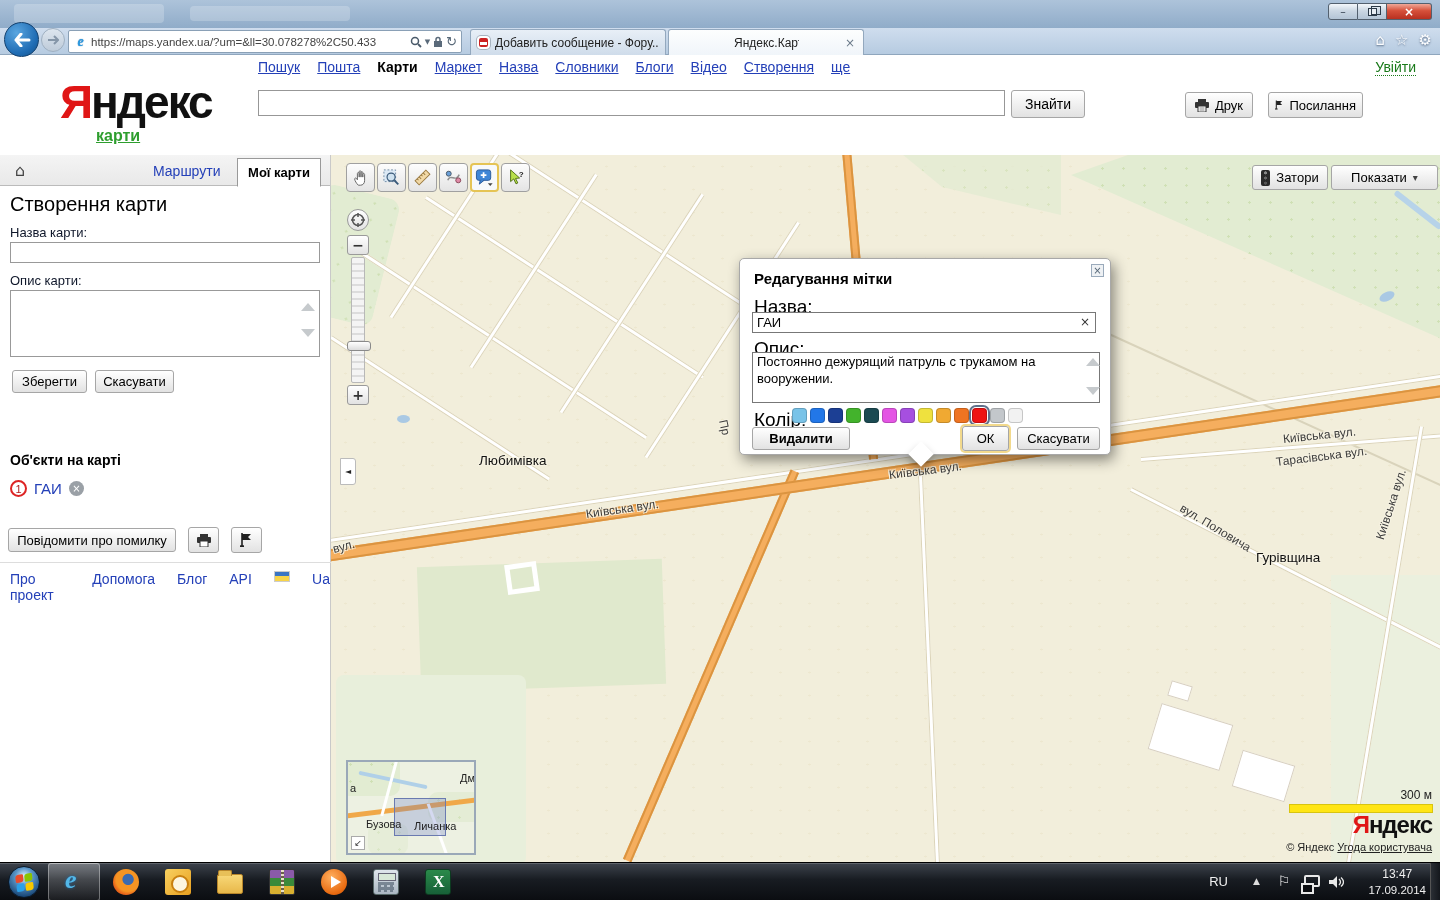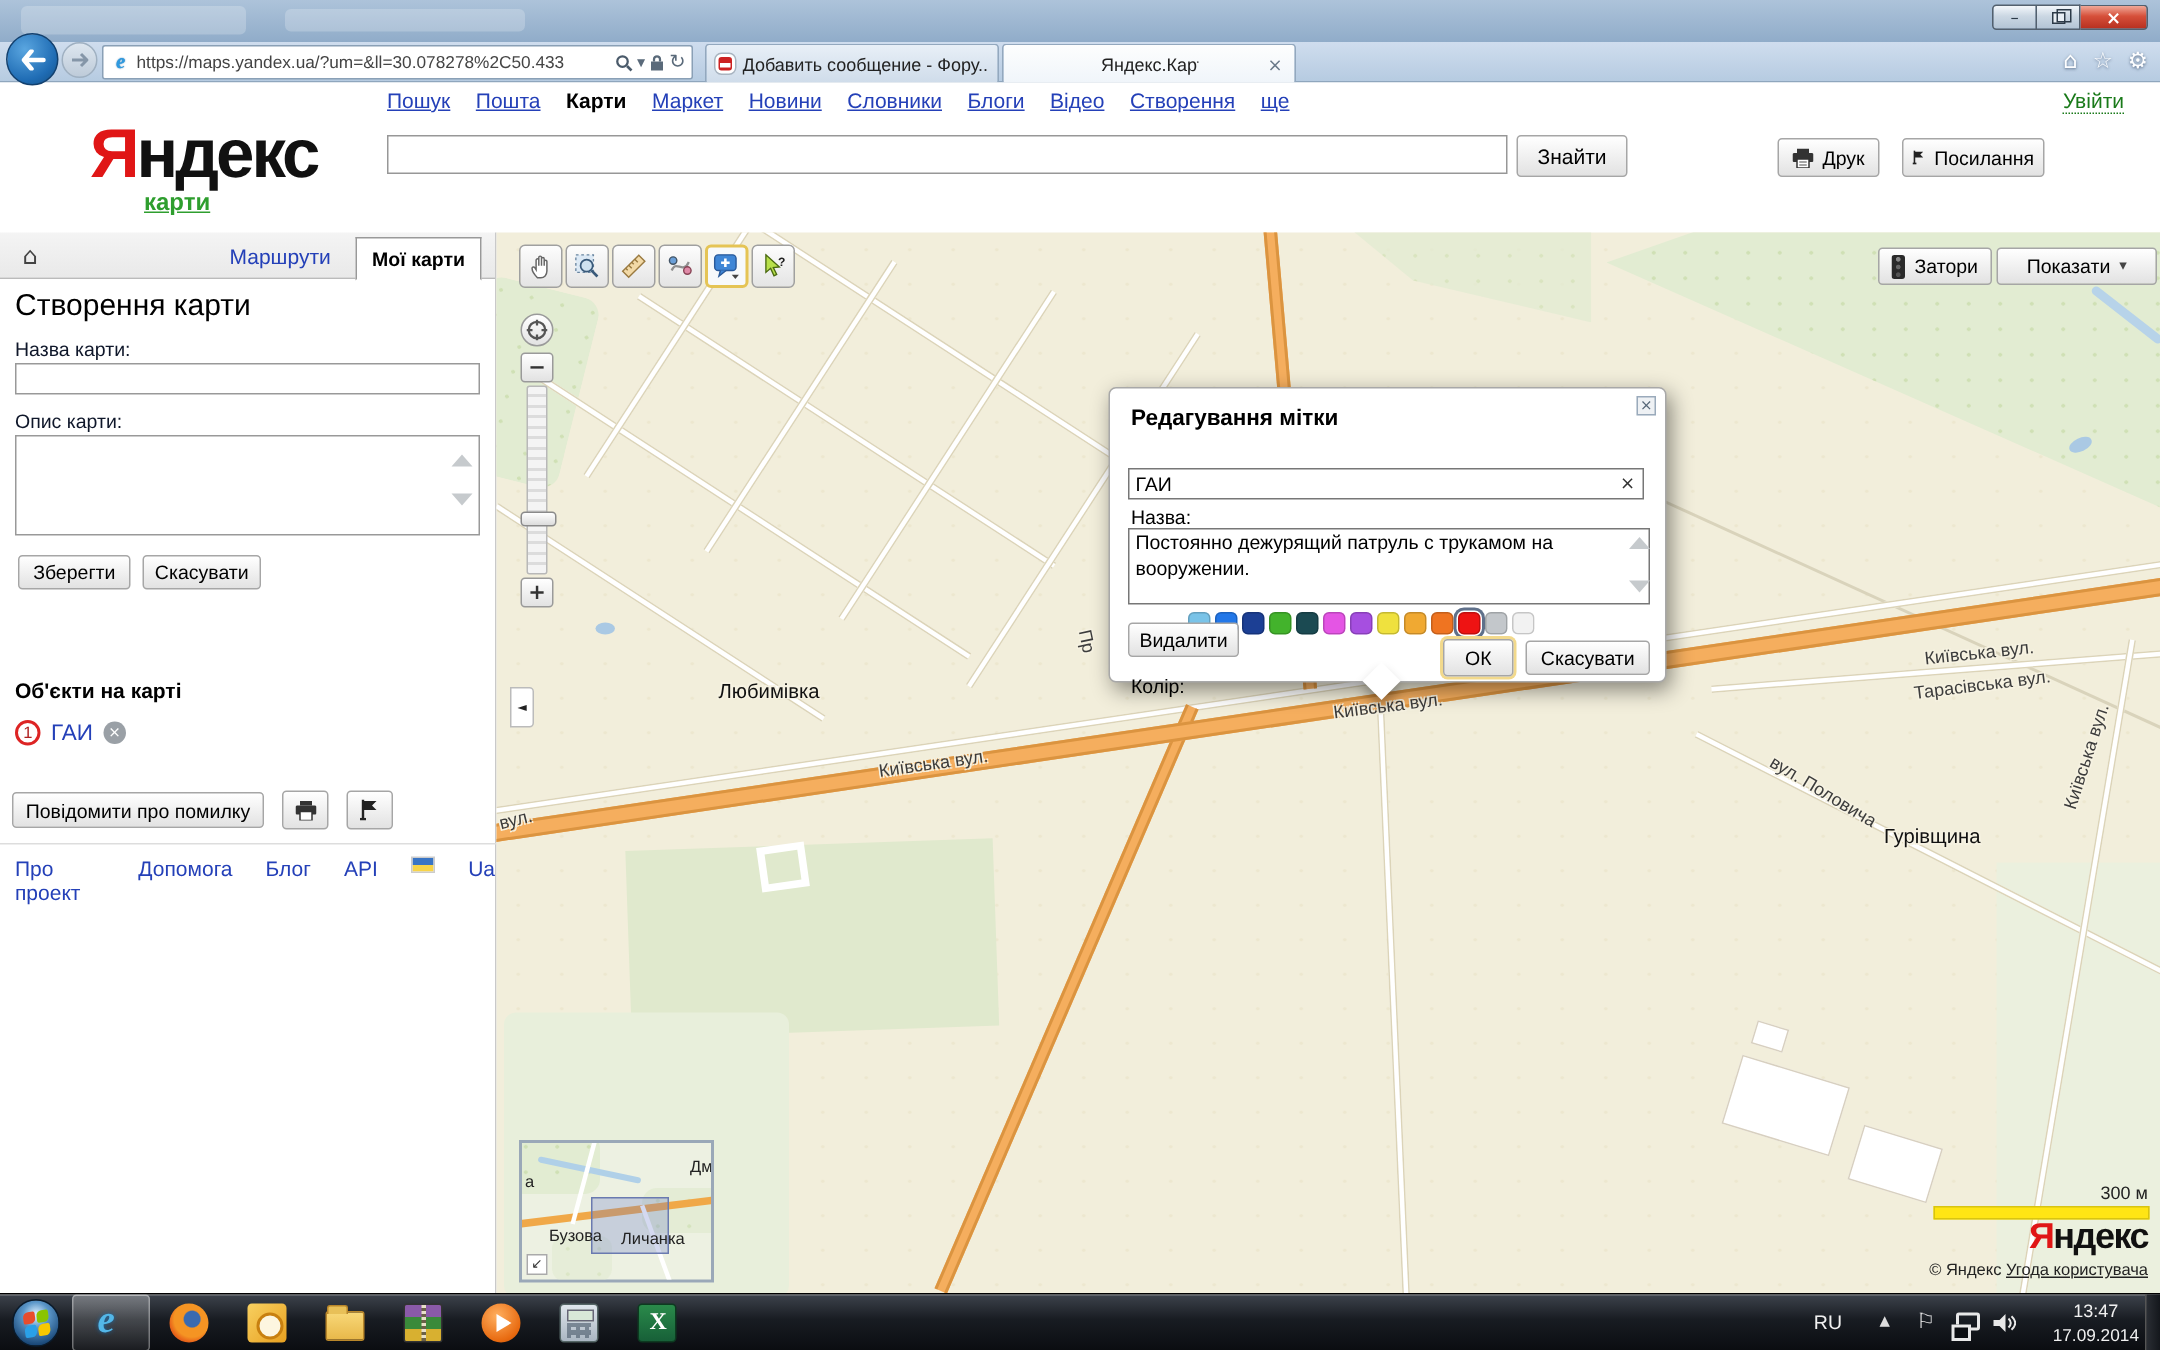--- a/index.html
+++ b/index.html
@@ -116,30 +116,30 @@
   .map-logo{position:absolute;right:8px;top:656px;font-weight:bold;font-size:24px;letter-spacing:-1px;color:#111;z-index:15;}
   .map-logo .red{color:#e01616;}
   .map-copy{position:absolute;right:8px;top:686px;font-size:11px;color:#222;z-index:15;}
   .map-copy .terms{text-decoration:underline;cursor:pointer;}
 
   
   .dialog{position:absolute;left:408px;top:103px;width:372px;height:197px;background:#fff;border:1px solid #a8a8a8;border-radius:5px;box-shadow:3px 5px 14px rgba(0,0,0,.45);z-index:30;}
   .dlg-tail{position:absolute;left:172px;bottom:-9px;width:18px;height:18px;background:#fff;transform:rotate(45deg);box-shadow:4px 4px 8px rgba(0,0,0,.3);}
   .dlg-close{position:absolute;right:6px;top:5px;width:13px;height:13px;background:#eef1f4;border:1px solid #9aaabb;font-size:10px;color:#567;display:flex;align-items:center;justify-content:center;cursor:pointer;}
   .dlg-title{position:absolute;left:14px;top:11px;font-size:15px;font-weight:bold;}
-  .dlg-label{position:absolute;left:14px;font-size:13px;margin-top:41px;}
+  .dlg-label{position:absolute;left:14px;font-size:19px;}
   .dlg-name{position:absolute;left:12px;top:53px;width:344px;height:21px;border:1px solid #777;font-size:13px;padding:0 18px 0 4px;}
   .dlg-clear{position:absolute;left:340px;top:56px;font-size:12px;color:#333;cursor:pointer;z-index:2;}
   .dlg-desc{position:absolute;left:12px;top:93px;width:348px;height:51px;border:1px solid #777;font-size:13px;line-height:1.3;padding:1px 16px 1px 4px;resize:none;font-family:"Liberation Sans",sans-serif;overflow:hidden;}
   .dlg-chev-up{position:absolute;left:346px;top:99px;}
   .dlg-chev-dn{position:absolute;left:346px;top:128px;}
   .swatches{position:absolute;left:52px;top:149px;display:flex;gap:3px;}
   .swatch{width:15px;height:15px;border-radius:4px;box-shadow:inset 0 0 0 1px rgba(0,0,0,.18);cursor:pointer;}
   .swatch.sel{box-shadow:0 0 0 1px #fff,0 0 0 3px #5f708a,inset 0 0 0 1px rgba(0,0,0,.2);}
-  .dlg-delete{position:absolute;left:12px;top:156px;width:74px;height:23px;}
+  .dlg-delete{position:absolute;left:12px;top:168px;width:98px;height:23px;font-weight:bold;}
   .dlg-ok{position:absolute;left:222px;top:167px;width:47px;height:25px;box-shadow:0 0 0 2px #f2d98c;font-size:13px;}
   .dlg-cancel{position:absolute;left:277px;top:168px;width:83px;height:23px;}
 
   
   .taskbar{position:absolute;left:0;top:862px;width:1440px;height:38px;background:linear-gradient(#3d434c,#181c22 45%,#0b0d11);border-top:1px solid #000;}
   .taskbar::before{content:"";position:absolute;left:0;top:0;width:100%;height:1px;background:rgba(255,255,255,.18);}
   .startorb{position:absolute;left:8px;top:3px;width:32px;height:32px;border-radius:50%;background:radial-gradient(circle at 50% 32%,#cfe6f8 0 6%,#5a96c8 34%,#1a4878 78%,#0a2a50);border:1px solid #0a1a2a;display:flex;align-items:center;justify-content:center;cursor:pointer;}
   .orbflag{display:grid;grid-template-columns:8px 8px;grid-template-rows:8px 8px;gap:1px;transform:rotate(-8deg);}
   .orbflag i{border-radius:45% 15% 45% 15%;}
   .op1{background:#e84c2c;}.op2{background:#8ac400;}.op3{background:#2aa0e8;}.op4{background:#f8c800;}
@@ -244,21 +244,21 @@
   </div>
 
   <div class="yheader">
     <div class="ylogo"><span class="red">Я</span><span>ндекс</span></div>
     <div class="ylogo-sub">карти</div>
     <div class="hnavrow">
         <span class="hnav">Пошук</span>
         <span class="hnav">Пошта</span>
         <span class="hnav act">Карти</span>
         <span class="hnav">Маркет</span>
-        <span class="hnav">Новини</span>
+        <span class="hnav">Назва</span>
         <span class="hnav">Словники</span>
         <span class="hnav">Блоги</span>
         <span class="hnav">Відео</span>
         <span class="hnav">Створення</span>
         <span class="hnav">ще</span>
       </div>
     <input class="hsearch" style="">
     <button class="ybtn findbtn">Знайти</button>
     <button class="ybtn printbtn">
       <svg class="svgic" width="14" height="13" viewBox="0 0 14 13">

